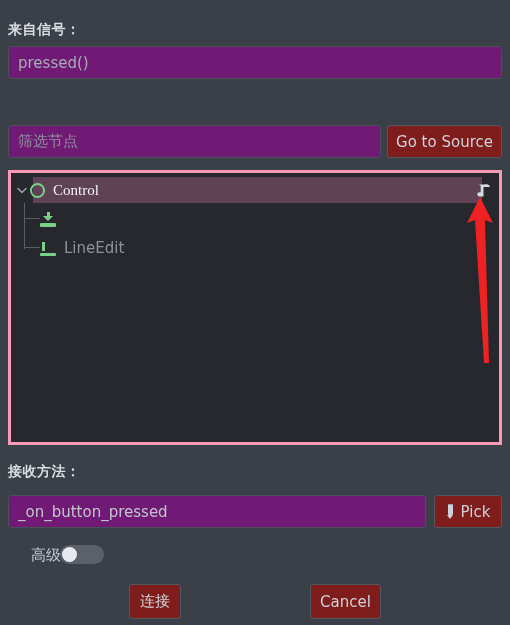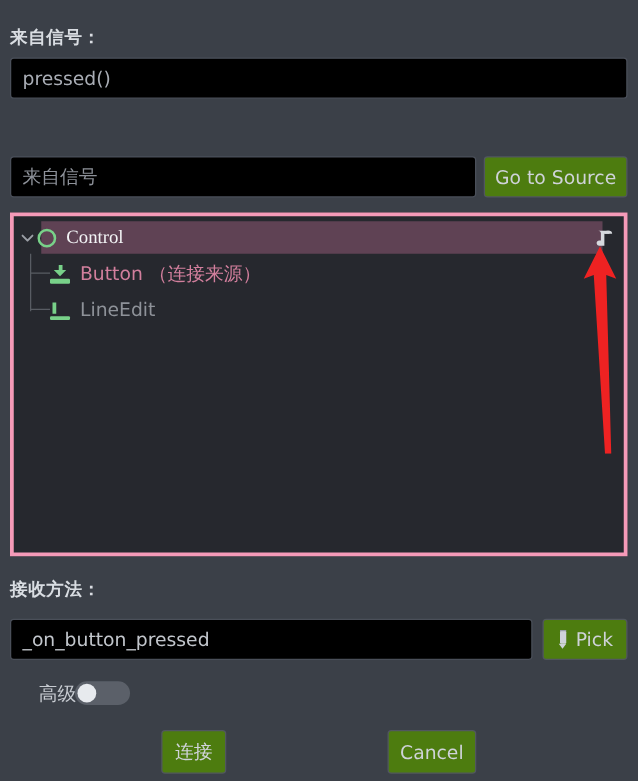--- a/index.html
+++ b/index.html
@@ -19,38 +19,38 @@
     color:#d9dde2;
     letter-spacing:.5px;
   }
   #label-from-signal{position:absolute;left:8px;top:21px;}
   #label-connect-script{position:absolute;left:8px;top:94px;}
   #label-receiver-method{position:absolute;left:8px;top:463px;}
 
   .textbox{
     position:absolute;
     box-sizing:border-box;
-    background:#000000;
+    background:#701a75;
     border:1px solid #4a4f59;
     border-radius:3px;
     height:33px;
     display:flex;
     align-items:center;
     padding:0 9px;
     font-size:15px;
     color:#b8bcc3;
   }
   #input-signal{left:8px;top:46px;width:494px;color:#a9adb5;}
   #input-filter{left:8px;top:125px;width:373px;color:#8d9199;}
   #input-method{left:8px;top:495px;width:418px;color:#c2c6cc;}
 
   .btn{
     position:absolute;
     box-sizing:border-box;
-    background:#4d7c0f;
+    background:#7f1d1d;
     border:1px solid #51565f;
     border-radius:3px;
     display:flex;
     align-items:center;
     justify-content:center;
     font-size:15px;
     color:#cfd3d9;
     cursor:pointer;
     user-select:none;
   }
@@ -142,21 +142,21 @@
 </head>
 <body>
 
 <div class="page">
 
   <div class="field-label" id="label-from-signal">来自信号：</div>
 
   <div class="textbox" id="input-signal">pressed()</div>
 
 
-  <div class="textbox" id="input-filter">来自信号</div>
+  <div class="textbox" id="input-filter">筛选节点</div>
 
   <div class="btn" id="btn-go-to-source">Go to Source</div>
 
   <div id="tree-panel">
     <div id="tree-inner">
 
       <div class="tree-line" id="line-vert"></div>
       <div class="tree-line" id="line-h1"></div>
       <div class="tree-line" id="line-h2"></div>
 
@@ -172,21 +172,20 @@
         <span class="node-label" id="label-control">Control</span>
       </div>
 
       <div class="tree-row" id="row-button">
         <span style="width:26px;flex:0 0 auto;"></span>
         <span class="icon-button">
           <span class="stem"></span>
             <span class="arrow"></span>
             <span class="base"></span>
         </span>
-        <span class="node-label" id="label-button">Button （连接来源）</span>
       </div>
 
       <div class="tree-row" id="row-lineedit">
         <span style="width:26px;flex:0 0 auto;"></span>
         <span class="icon-lineedit">
           <span class="cursor"></span>
             <span class="bar"></span>
         </span>
         <span class="node-label" id="label-lineedit">LineEdit</span>
       </div>

